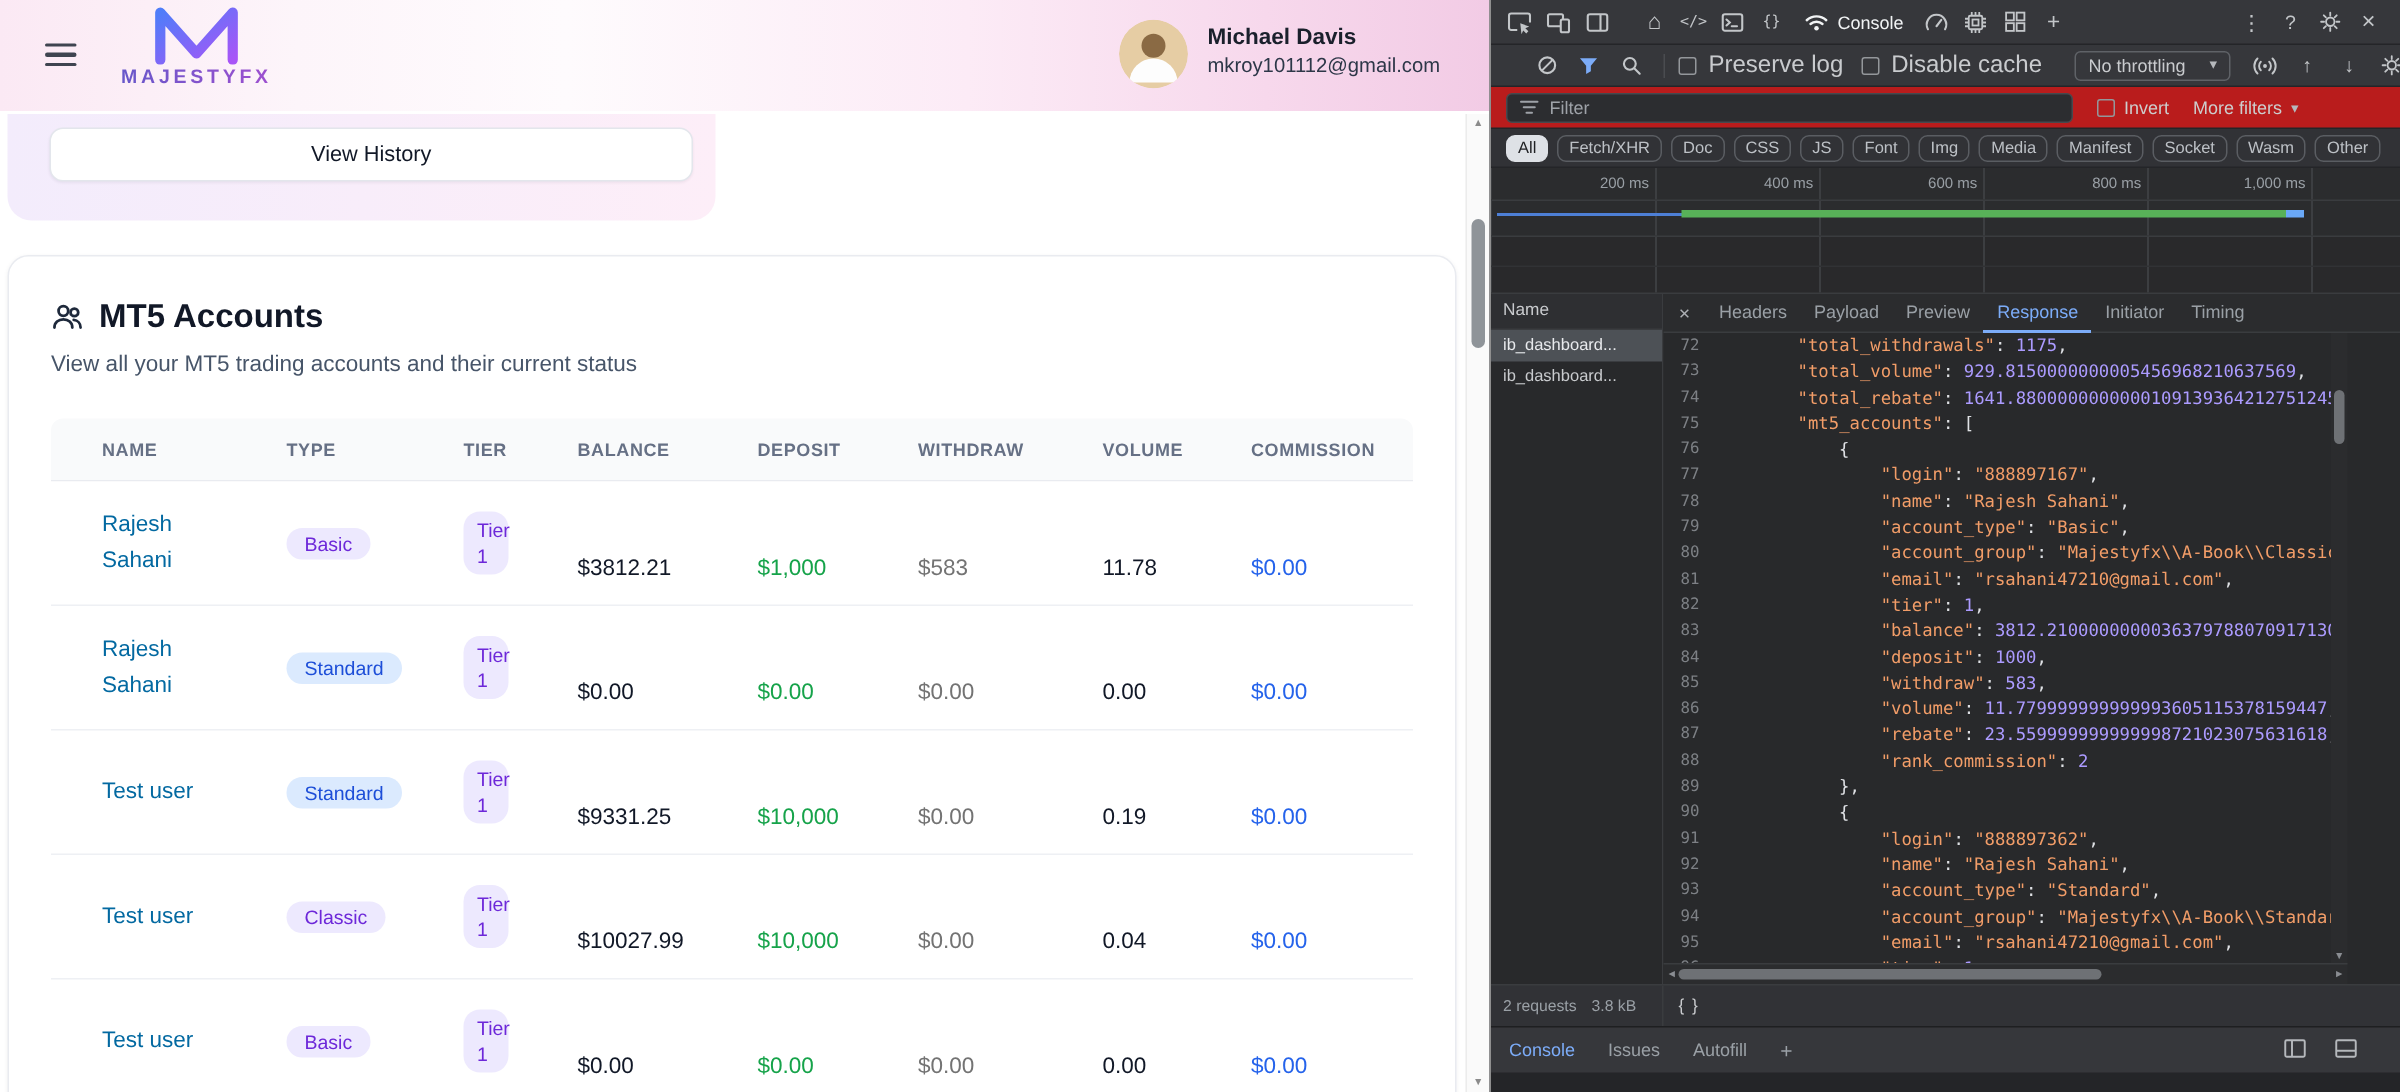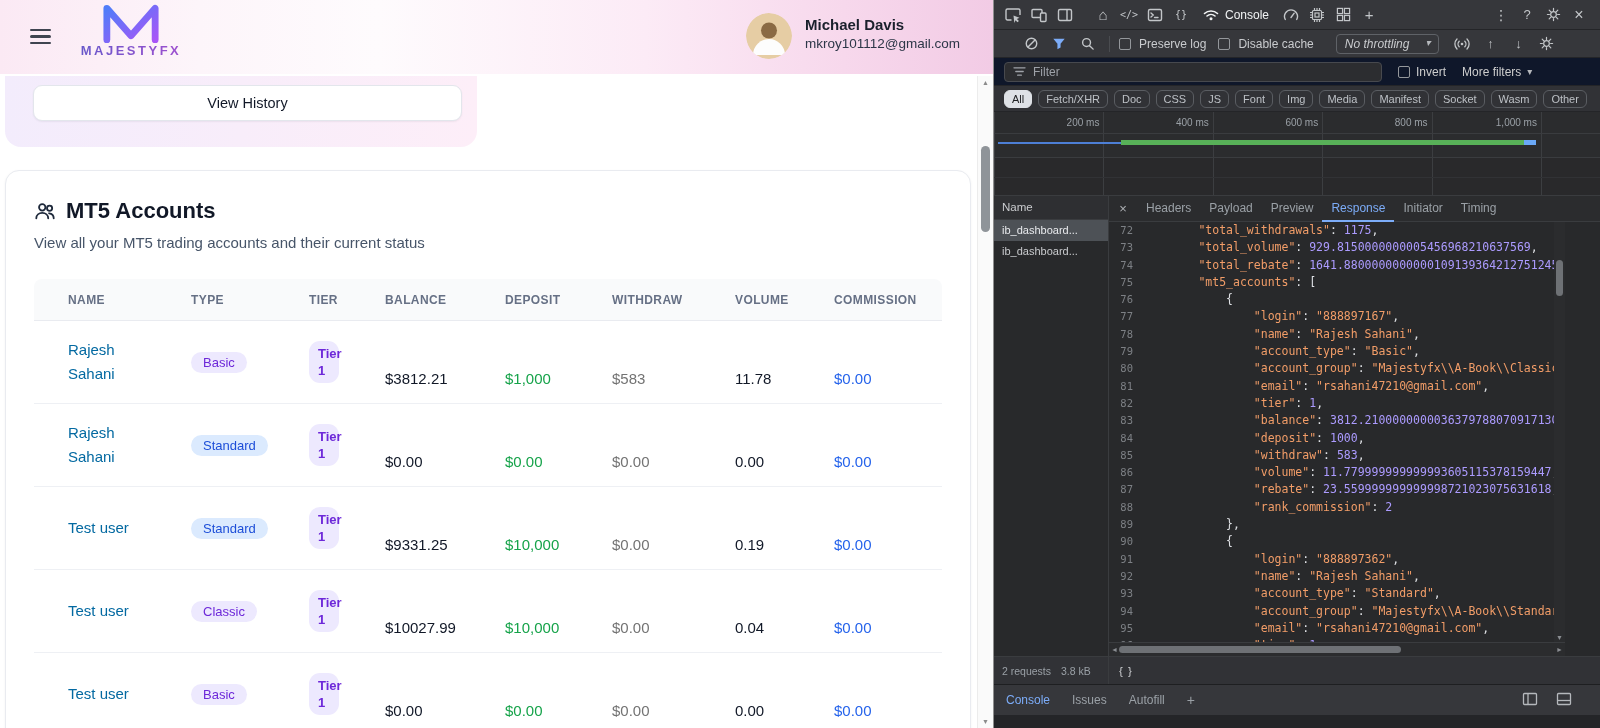--- a/index.html
+++ b/index.html
@@ -35,21 +35,21 @@
 .c3{width:76px;flex:none;}
 .c4{width:120px;flex:none;}
 .c5{width:107px;flex:none;}
 .c6{width:123px;flex:none;}
 .c7{width:99px;flex:none;}
 .c8{width:108px;flex:none;}
 .name-text{display:inline-block;max-width:88px;font-size:15px;color:#0369a1;line-height:24px;}
 .badge{display:inline-block;font-size:13px;padding:3px 12px;border-radius:12px;}
 .badge-purple{background:#ede9fe;color:#6d28d9;}
 .badge-blue{background:#dbeafe;color:#1d4ed8;}
-.tier-badge{max-width:30px;padding:4px 9px;line-height:17px;border-radius:11px;font-weight:bold;}
+.tier-badge{max-width:30px;padding:4px 9px;line-height:17px;border-radius:11px;}
 .money{font-size:15px;color:#111827;margin-top:32px;}
 .money-green{color:#16a34a;}
 .money-red{color:#737373;}
 .money-blue{color:#2563eb;}
 
 .page-scrollbar{position:absolute;left:977px;top:76px;width:16px;height:652px;background:#fafafa;border-left:1px solid #ececec;}
 .page-scroll-up{position:absolute;top:3px;left:4px;font-size:7px;color:#8b8b8b;}
 .page-scroll-down{position:absolute;bottom:3px;left:4px;font-size:7px;color:#8b8b8b;}
 .page-scroll-thumb{position:absolute;left:3px;top:70px;width:9px;height:86px;background:#8f9499;border-radius:5px;cursor:pointer;}
 
@@ -61,27 +61,27 @@
 .mono-glyph{font-family:"DejaVu Sans Mono",monospace;font-size:10px;}
 .tabs-gap{margin-left:12px;}
 .dt-tab-net{display:flex;align-items:center;gap:6px;color:#f1f3f4;padding:0 9px;height:30px;cursor:pointer;}
 .right-group{margin-left:auto;display:flex;align-items:center;margin-right:8px;}
 
 .dt-row2{position:absolute;top:30px;left:0;right:0;height:28px;background:#36373b;border-bottom:1px solid #242528;display:flex;align-items:center;gap:2px;padding-left:8px;}
 .record-dot{width:11px;height:11px;border-radius:50%;background:#f0483e;margin:0 7px;cursor:pointer;}
 .blue-icon{color:#7cacf8;}
 .vsep{width:1px;height:16px;background:#4a4c50;margin:0 7px;flex:none;}
 .cb{width:12px;height:12px;border:1.4px solid #94979b;border-radius:2px;flex:none;cursor:pointer;}
-.cb-label{font-size:12px;color:#c9cbce;margin:0 10px 0 6px;white-space:nowrap;}
-.throttle{display:flex;align-items:flex-start;gap:16px;border:1px solid #5f6267;border-radius:4px;padding:2px 8px;margin-left:10px;color:#c9cbce;cursor:pointer;white-space:nowrap;font-style:italic;}
+.cb-label{font-size:16px;color:#c9cbce;margin:0 10px 0 6px;white-space:nowrap;}
+.throttle{display:flex;align-items:flex-start;gap:16px;border:1px solid #5f6267;border-radius:4px;padding:2px 8px;margin-left:10px;color:#c9cbce;cursor:pointer;white-space:nowrap;}
 .caret{font-size:10px;color:#b5b8bc;}
 .arrow-glyph{font-size:13px;}
 .gear-right{margin-left:auto;margin-right:44px;}
 
-.dt-row3{position:absolute;top:58px;left:0;right:0;height:28px;background:#0f172a;border-bottom:1px solid #242528;display:flex;align-items:center;padding-left:10px;}
+.dt-row3{position:absolute;top:58px;left:0;right:0;height:28px;background:#b91c1c;border-bottom:1px solid #242528;display:flex;align-items:center;padding-left:10px;}
 .filter-box{display:flex;align-items:center;gap:7px;background:#2c2d30;border:1px solid #47494e;border-radius:4px;height:20px;padding:0 8px;width:378px;color:#9ea2a8;}
 .filter-box input{flex:1;background:none;border:none;outline:none;color:#d7d9dc;font-size:12px;font-family:"Liberation Sans",sans-serif;}
 .filter-box input::placeholder{color:#9ea2a8;}
 .row3-item{display:flex;align-items:center;margin-left:16px;gap:6px;white-space:nowrap;}
 
 .dt-row4{position:absolute;top:86px;left:0;right:0;height:26px;background:#313236;border-bottom:1px solid #242528;display:flex;align-items:center;gap:6px;padding-left:10px;}
 .chip{font-size:11px;color:#bdc1c6;border:1px solid #5a5d62;border-radius:6px;padding:2px 7px;cursor:pointer;white-space:nowrap;}
 .chip-active{background:#dee1e6;color:#202124;border-color:#dee1e6;}
 
 .gridbg{background-image:repeating-linear-gradient(to right,#3c3e41 0,#3c3e41 1px,transparent 1px,transparent 109.4px);}

